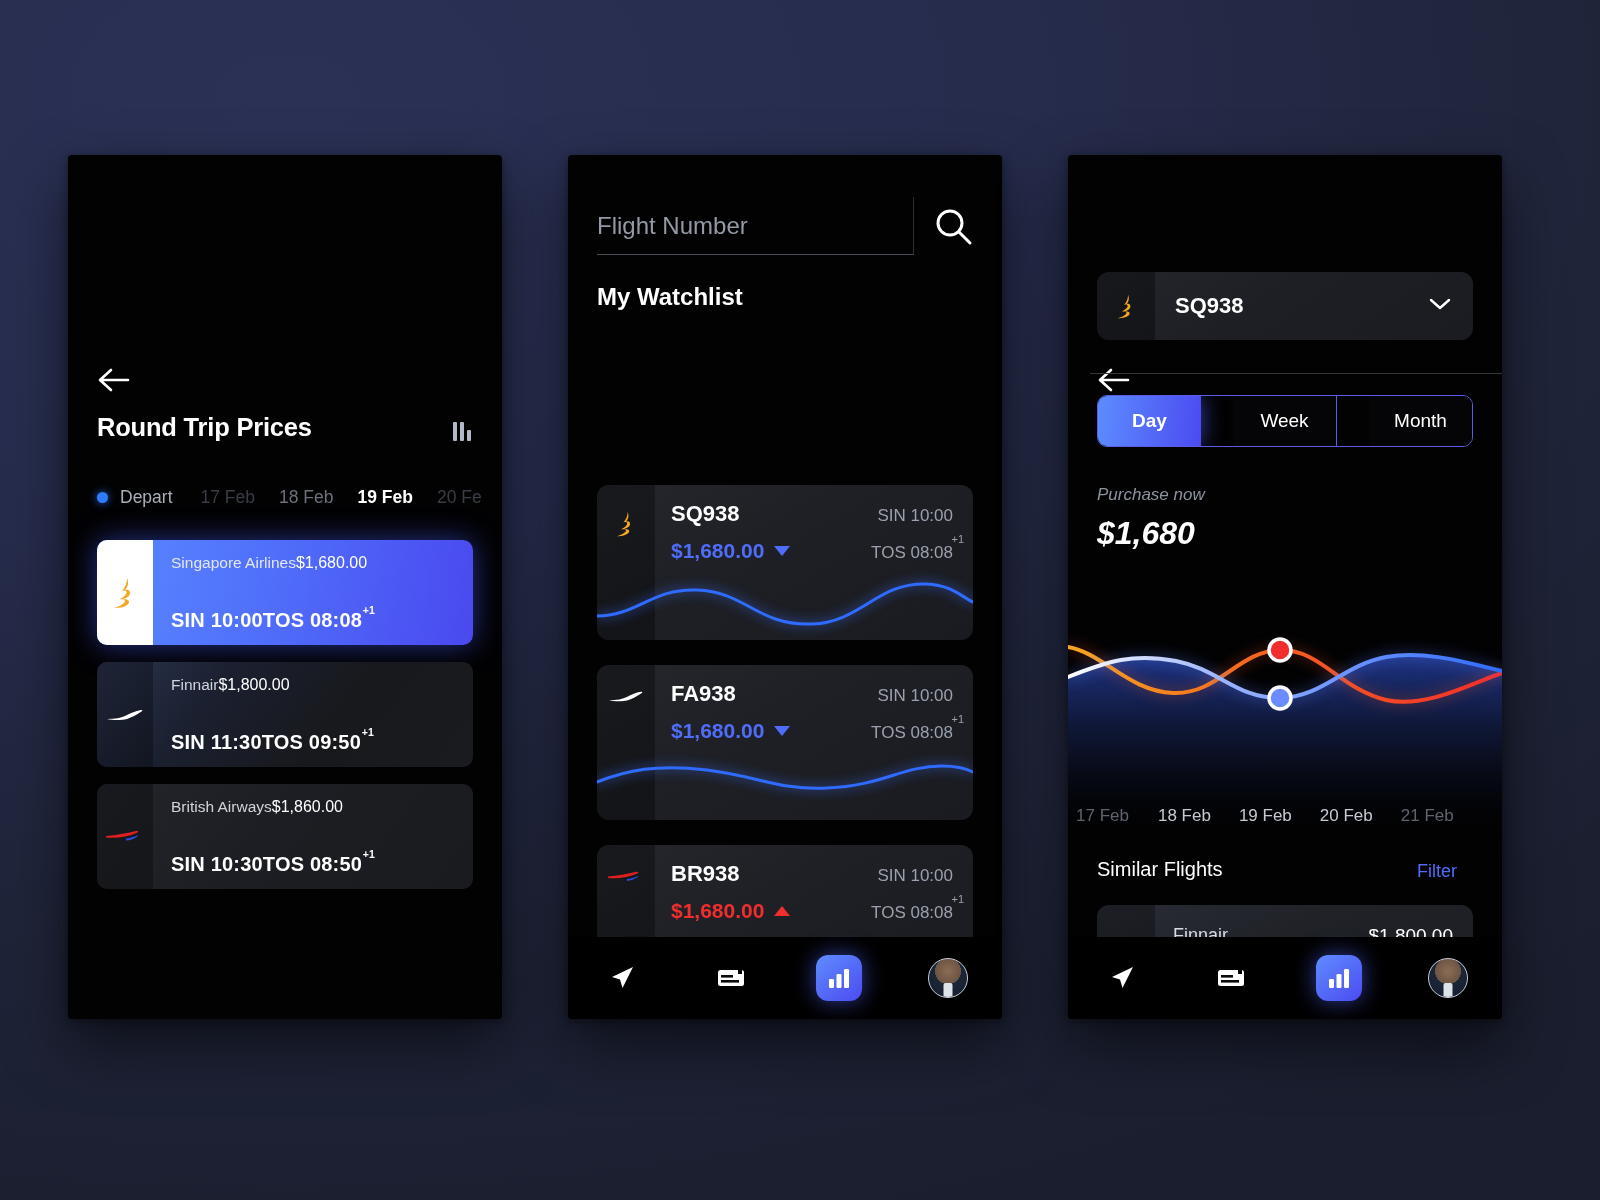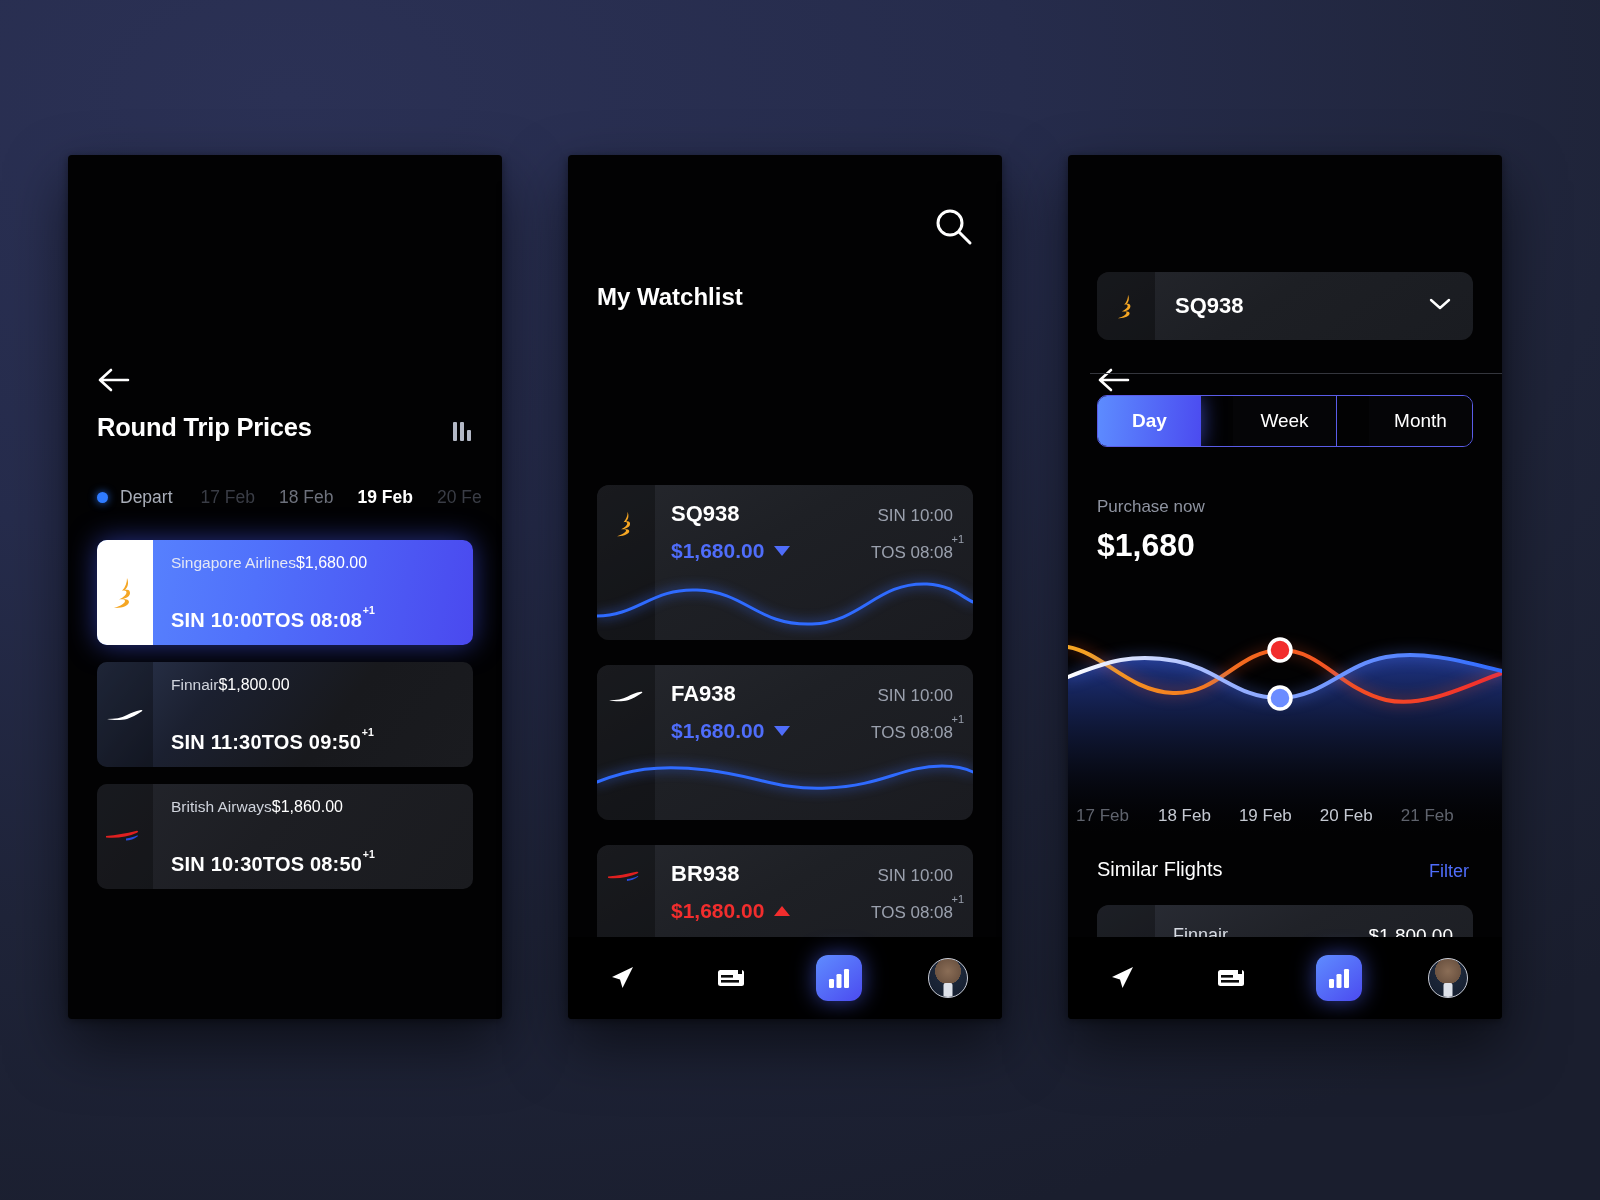--- a/index.html
+++ b/index.html
@@ -206,38 +206,38 @@
     font-size: 19px; color: #fff; background: #050507;
     border-right: 1px solid #5a5ce8; cursor: pointer;
   }
   #p3-segment .seg:last-child { border-right: 0; }
   #p3-segment .seg.active {
     background: linear-gradient(95deg, #5d8cff 0%, #4b4bf0 100%);
     font-weight: 700; border-right: 0;
     box-shadow: 0 0 22px rgba(80,100,250,.65);
   }
 
-  .pricecol { position: absolute; top: 342px; }
+  .pricecol { position: absolute; top: 330px; font-style: italic; }
   .pricecol .cap { font-size: 17px; color: #8e93a0; }
   .pricecol .val { font-size: 32px; font-weight: 700; color: #fff; margin-top: 10px; display:flex; align-items:center; gap:12px; }
   #pc-now  { left: 29px; }
   #pc-next { left: 232px; }
   .tri-up-sm { width:0;height:0;border-left:8px solid transparent;border-right:8px solid transparent;border-bottom:11px solid #f22d2d; margin-bottom: 6px;}
 
   #p3-chart { position: absolute; left: 0; top: 450px; width: 434px; height: 230px; }
   #p3-axis {
     position: absolute; left: 0; top: 645px; width: 434px; height: 32px;
     display: flex; align-items: center;
   }
   #p3-axis span { font-size: 17px; white-space: nowrap; }
   #p3-axis span.dim { color: #5f636d; }
   #p3-axis span.on  { color: #c5c9d2; }
 
   #p3-sim-title { position: absolute; left: 29px; top: 703px; font-size: 20px; font-weight: 400; color: #fff; }
-  #p3-filter-link { position: absolute; right: 33px; top: 706px; font-size: 18px; color: #4f6dfa; cursor: pointer; }
+  #p3-filter-link { position: absolute; right: 45px; top: 706px; font-size: 18px; color: #4f6dfa; cursor: pointer; }
 
   #p3-sim-card {
     position: absolute; left: 29px; top: 750px; width: 376px; height: 90px;
     border-radius: 12px; overflow: hidden; display: flex;
     background: linear-gradient(150deg, #2a2d36 0%, #202228 45%, #1c1e23 100%);
     cursor: pointer;
   }
   #p3-sim-card .logo-cell { width: 58px; flex: none; background: rgba(0,0,0,.3);
       display:flex; align-items:flex-end; justify-content:center; padding-bottom:6px;}
   #p3-sim-card .body { flex: 1; padding: 20px 20px 0 18px; display: flex; justify-content: space-between; }
@@ -355,20 +355,23 @@
         </div>
       </div>
     </div>
 
   </div>
 </div>
 
 <div class="phone" id="phone-2">
   <div class="scr">
 
+    <div id="p2-search-wrap">
+      <input id="p2-search-input" type="text" placeholder="Flight Number" style="">
+    </div>
     <div id="p2-search-btn">
       <svg viewBox="0 0 42 42" width="42" height="42">
         <circle cx="18" cy="18" r="12" stroke="#fff" stroke-width="3" fill="none"></circle>
         <path d="M27 27 L38 38" stroke="#fff" stroke-width="3" stroke-linecap="round"></path>
       </svg>
     </div>
 
     <div id="p2-watchlist-title">My Watchlist</div>
 
     <div class="wcard" id="wcard-sq">

